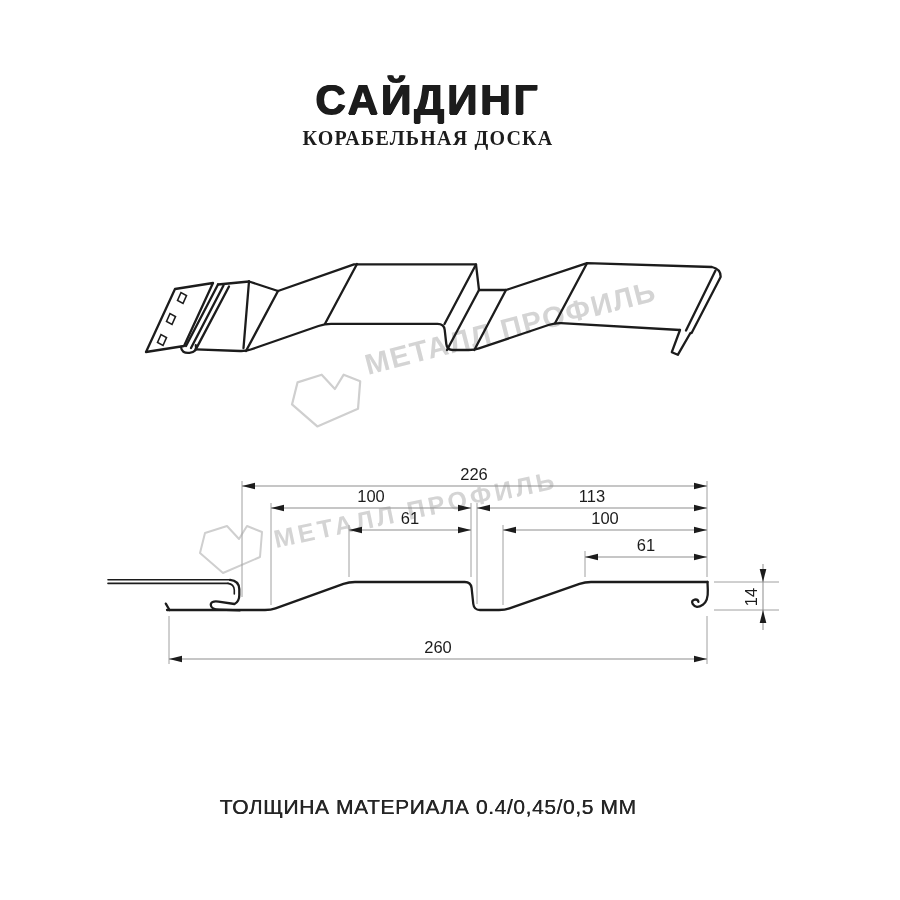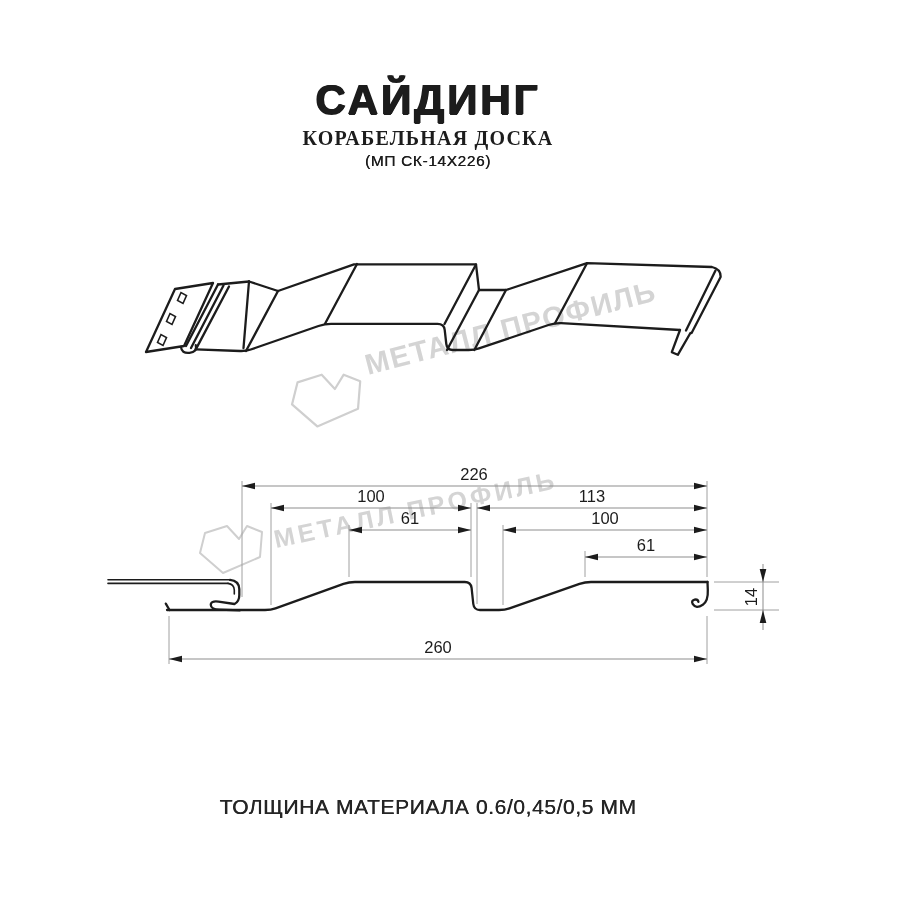--- a/index.html
+++ b/index.html
@@ -24,21 +24,20 @@
   .wm-text{fill:#d4d4d4;font-weight:700;font-family:"Liberation Sans",sans-serif;}
   .wm-hex{stroke:#cfcfcf;fill:none;stroke-width:2;stroke-linejoin:round;}
 </style>
 </head>
 <body>
 
 <div class="canvas">
 
   <div class="hdr hdr-title">САЙДИНГ</div>
   <div class="hdr hdr-sub">КОРАБЕЛЬНАЯ ДОСКА</div>
-  <div class="hdr hdr-model">(МП СК-14Х226)</div>
 
   <svg width="900" height="900" viewBox="0 0 900 900">
     <defs>
       <path id="hexlogo" d="M-30,4 L-25,-16 L-3,-23 L9,-10 L17,-23 L32,-17 L30,8 L-7,24 Z"></path>
     </defs>
 
     <g>
       <use href="#hexlogo" class="wm-hex" transform="translate(325,400) scale(1.1)"></use>
       <text class="wm-text" font-size="29" letter-spacing="1.5" transform="translate(368,375) rotate(-14.5)">МЕТАЛЛ ПРОФИЛЬ</text>
     </g>
@@ -157,14 +156,14 @@
       <text class="dimtext" x="438" y="653" text-anchor="middle">260</text>
     </g>
     <g>
       <path class="dimline" d="M763,564 V630"></path>
       <path class="arrow" d="M763,582 l-3.3,-13 l6.6,0 z"></path>
       <path class="arrow" d="M763,610 l-3.3,13 l6.6,0 z"></path>
       <text class="dimtext" x="752" y="602" text-anchor="middle" transform="rotate(-90 752 597)">14</text>
     </g>
   </svg>
 
-  <div class="footnote">ТОЛЩИНА МАТЕРИАЛА 0.6/0,45/0,5 ММ</div>
+  <div class="footnote">ТОЛЩИНА МАТЕРИАЛА 0.4/0,45/0,5 ММ</div>
 </div>
 
 </body></html>

